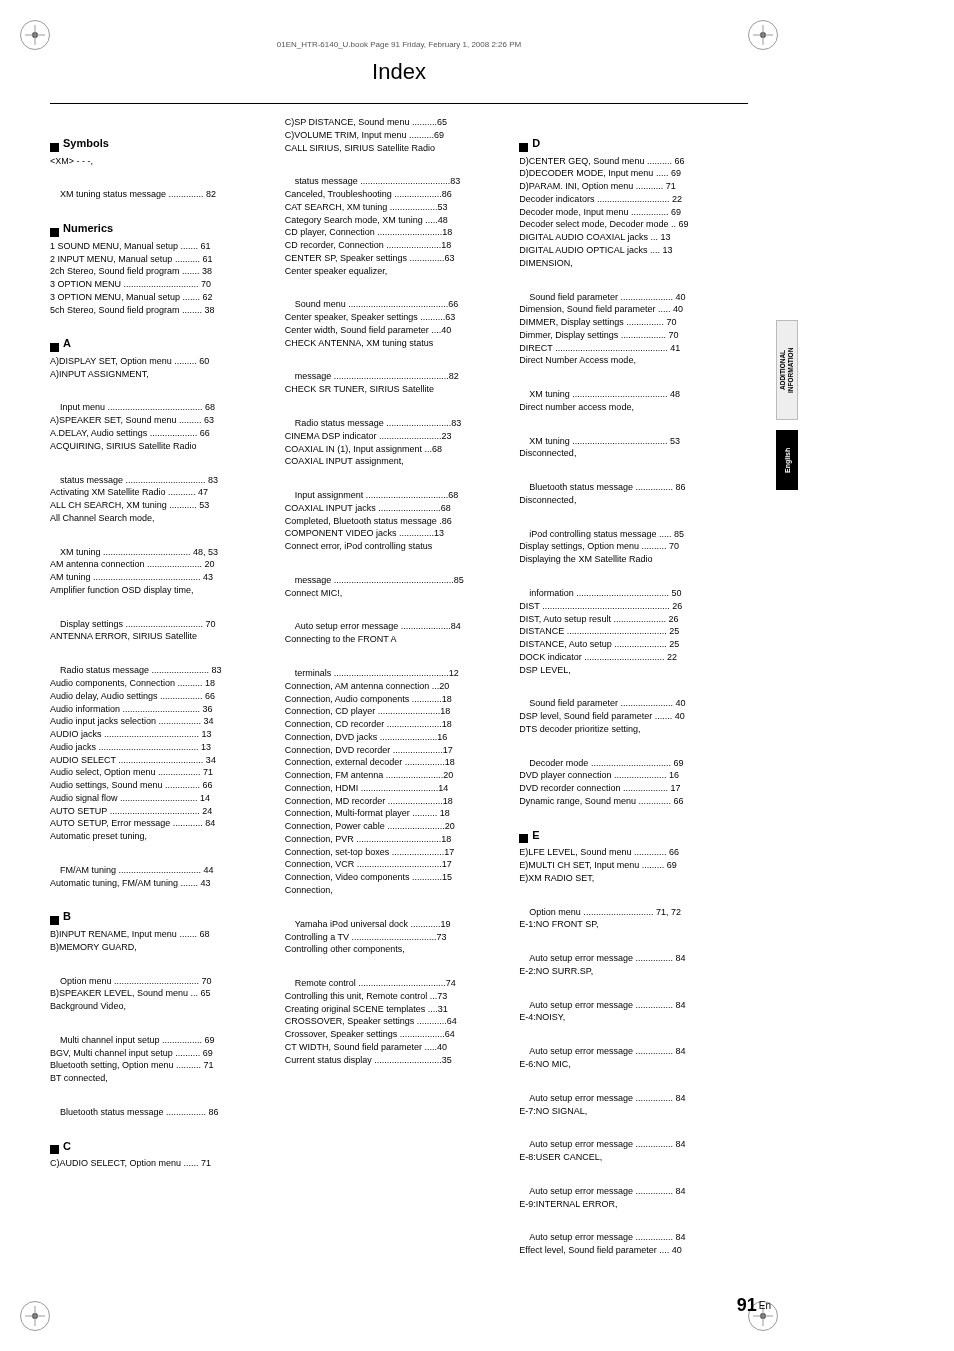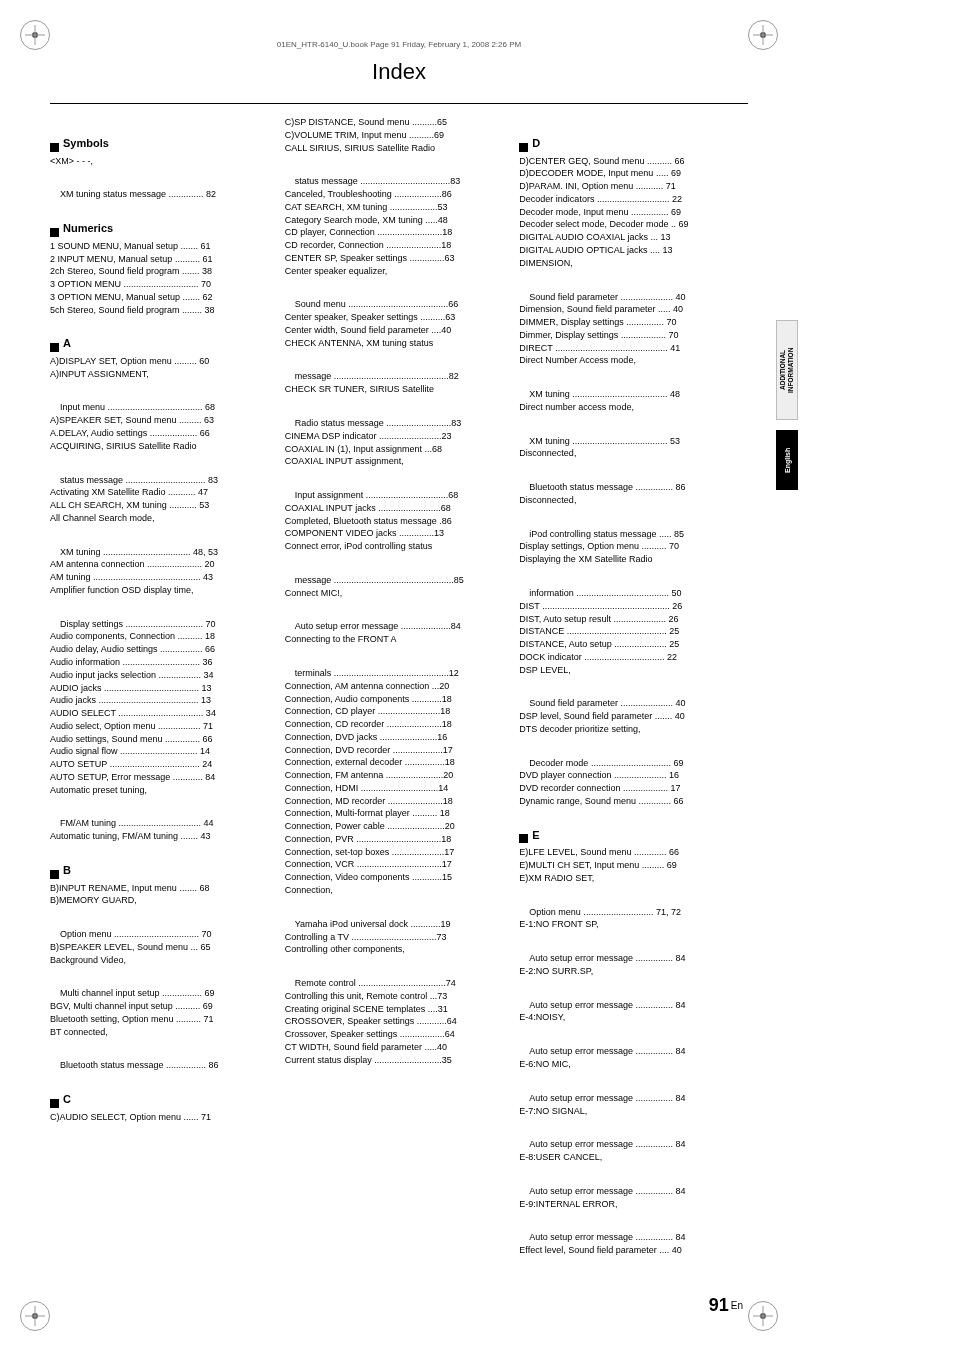--- a/index.html
+++ b/index.html
@@ -112,21 +112,21 @@
 
     
     .page-footer {
       position: absolute;
       bottom: 35px;
       left: 0;
       right: 0;
       display: flex;
       align-items: center;
       justify-content: flex-end;
-      padding: 0 55px;
+      padding: 0 27px;
     }
     .page-number {
       font-size: 18px;
       font-weight: bold;
       font-family: Arial, Helvetica, sans-serif;
     }
     .page-en {
       font-size: 10px;
       font-family: Arial, Helvetica, sans-serif;
       margin-left: 2px;
@@ -200,20 +200,21 @@
       <div class="idx-entry">A)INPUT ASSIGNMENT,<br><span class="ind">Input menu ...................................... 68</span></div>
       <div class="idx-entry">A)SPEAKER SET, Sound menu ......... 63</div>
       <div class="idx-entry">A.DELAY, Audio settings ................... 66</div>
       <div class="idx-entry">ACQUIRING, SIRIUS Satellite Radio<br><span class="ind">status message ................................ 83</span></div>
       <div class="idx-entry">Activating XM Satellite Radio ........... 47</div>
       <div class="idx-entry">ALL CH SEARCH, XM tuning ........... 53</div>
       <div class="idx-entry">All Channel Search mode,<br><span class="ind">XM tuning ................................... 48, 53</span></div>
       <div class="idx-entry">AM antenna connection ...................... 20</div>
       <div class="idx-entry">AM tuning ........................................... 43</div>
       <div class="idx-entry">Amplifier function OSD display time,<br><span class="ind">Display settings ............................... 70</span></div>
+      <div class="idx-entry">ANTENNA ERROR, SIRIUS Satellite<br><span class="ind">Radio status message ....................... 83</span></div>
       <div class="idx-entry">Audio components, Connection .......... 18</div>
       <div class="idx-entry">Audio delay, Audio settings ................. 66</div>
       <div class="idx-entry">Audio information ............................... 36</div>
       <div class="idx-entry">Audio input jacks selection ................. 34</div>
       <div class="idx-entry">AUDIO jacks ...................................... 13</div>
       <div class="idx-entry">Audio jacks ........................................ 13</div>
       <div class="idx-entry">AUDIO SELECT .................................. 34</div>
       <div class="idx-entry">Audio select, Option menu ................. 71</div>
       <div class="idx-entry">Audio settings, Sound menu .............. 66</div>
       <div class="idx-entry">Audio signal flow ............................... 14</div>

